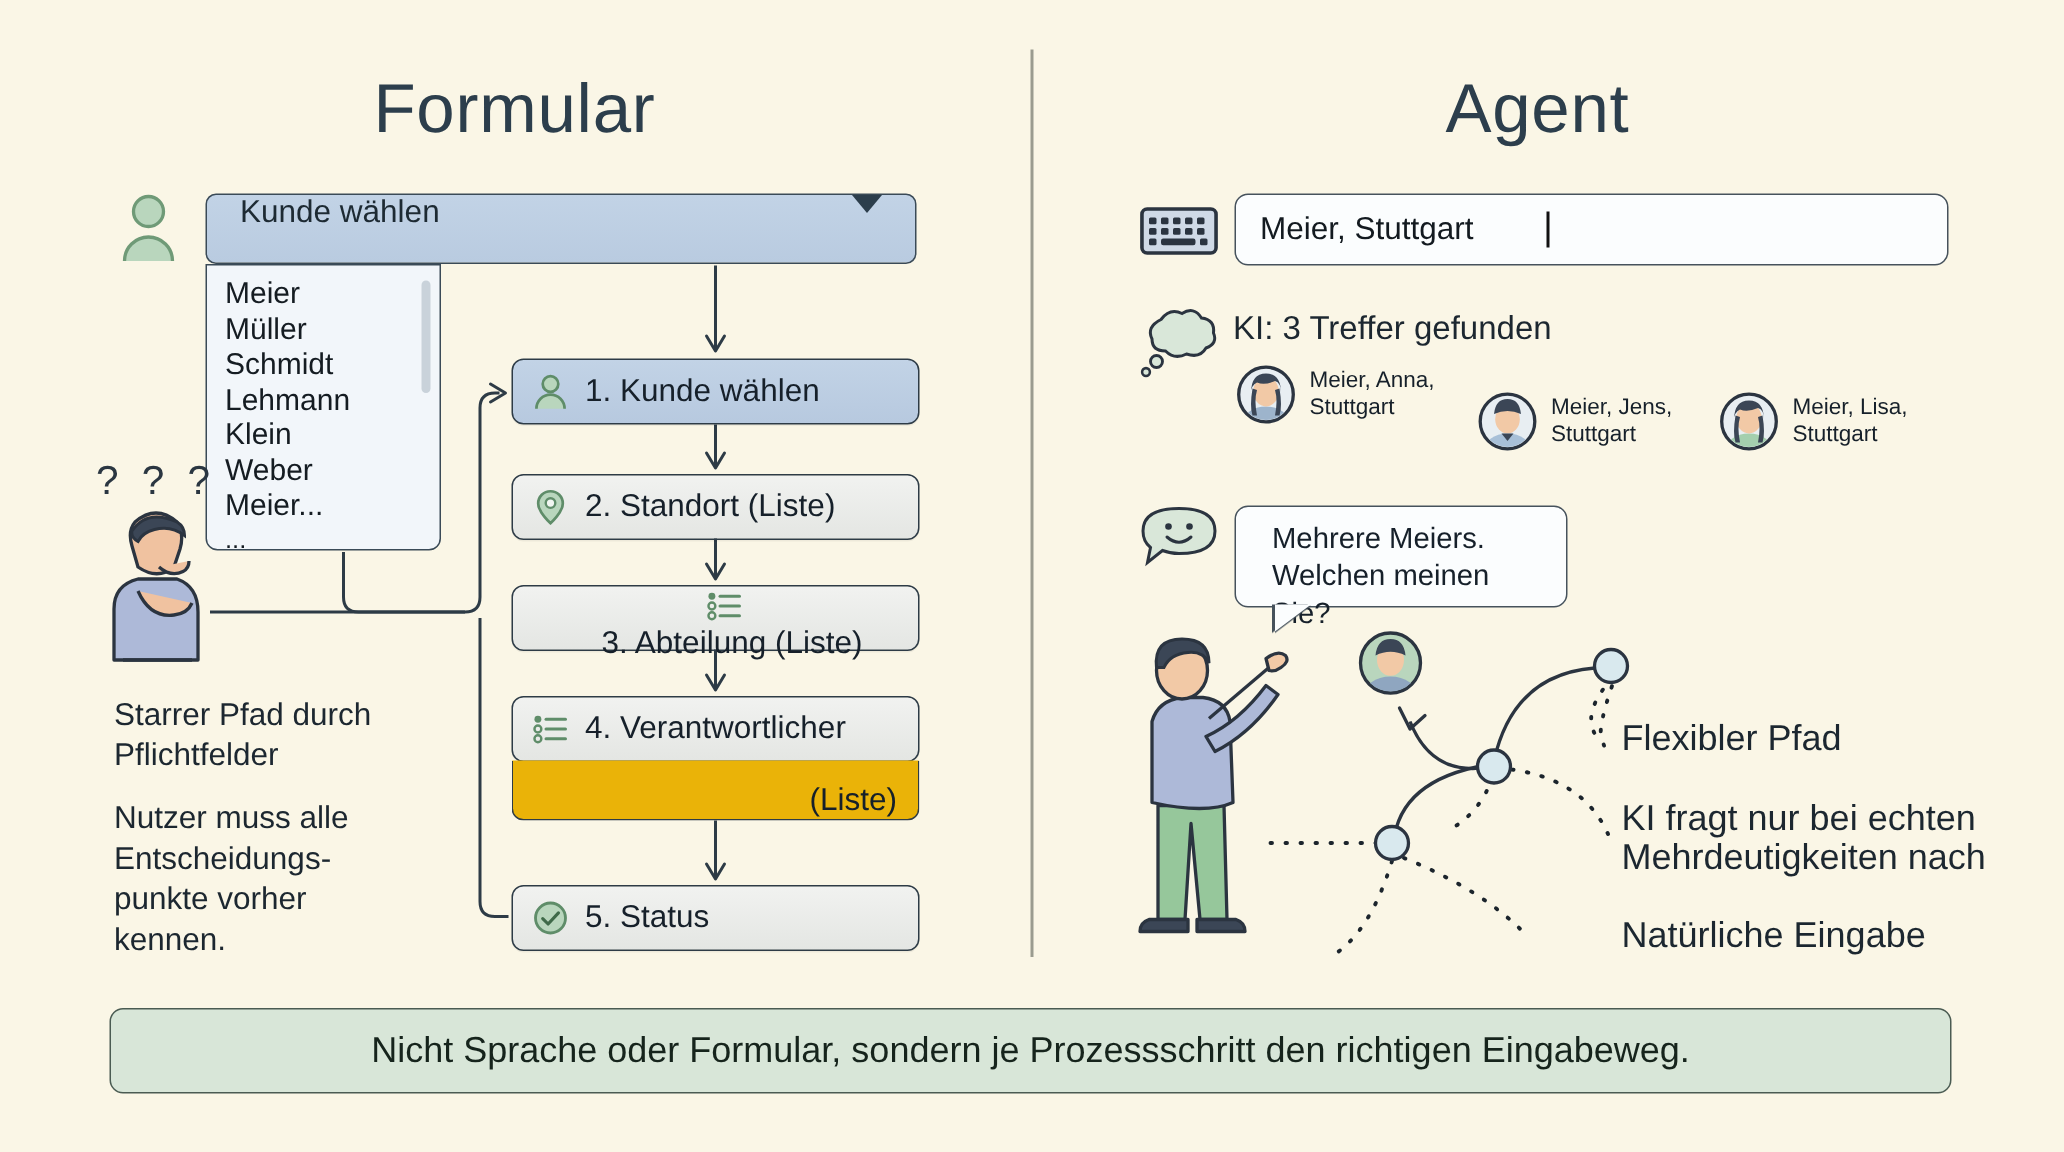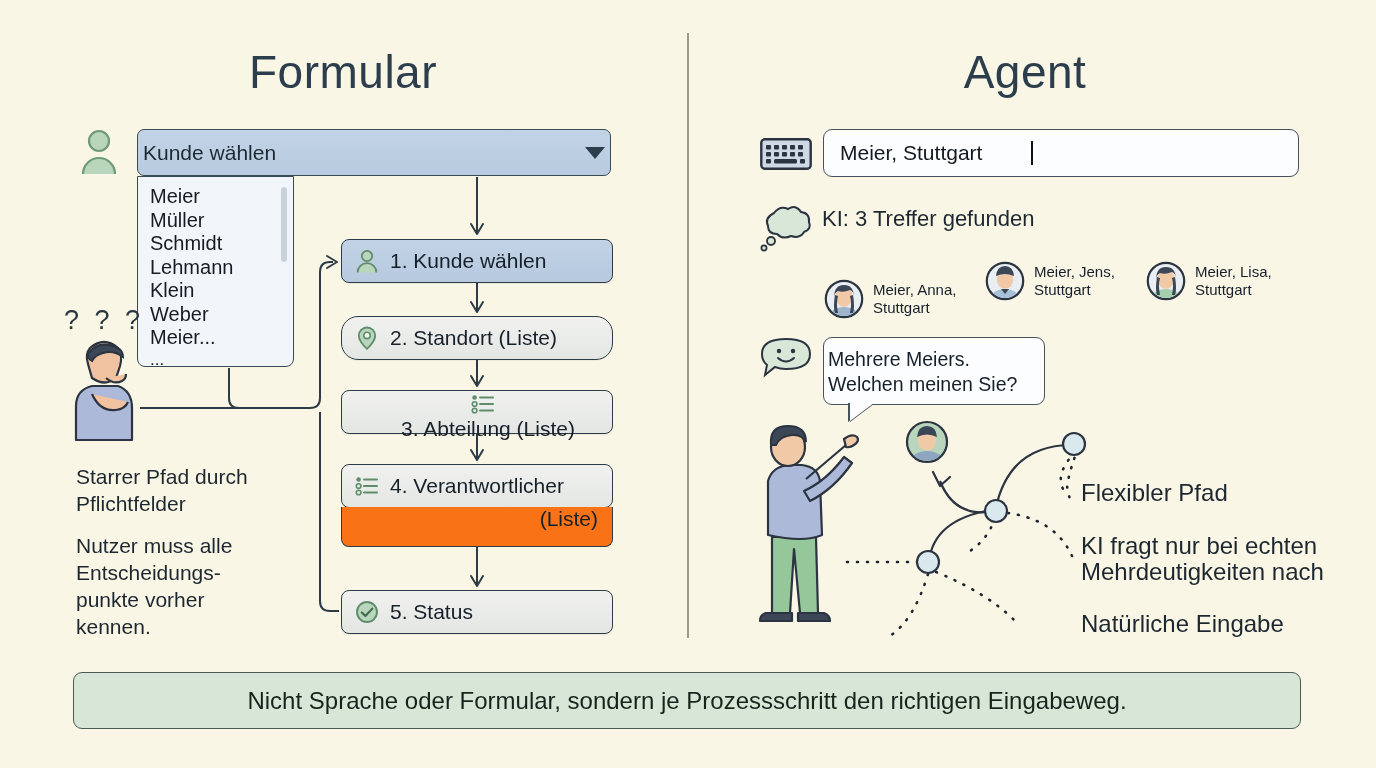--- a/index.html
+++ b/index.html
@@ -31,22 +31,22 @@
   }
 
   
   .select-head{
     position:absolute;
     left:137px;top:129px;width:474px;height:47px;
     background:linear-gradient(#c2d3e6,#b9cbe0);
     border:1.6px solid #3a4a57;
     border-radius:7px;
     box-sizing:border-box;
-    display:flex;align-items:center;
-    padding:0 5px;
+    display:flex;align-items:flex-start;
+    padding:0 22px;
     font-size:21px;color:#1d2a33;
   }
   .caret{
     margin-left:auto;
     width:0;height:0;
     border-left:10px solid transparent;
     border-right:10px solid transparent;
     border-top:12px solid #2c3e4c;
   }
   .select-list{
@@ -81,22 +81,22 @@
     background:linear-gradient(#c2d3e6,#b7c9df);
   }
   .step .txt{margin-left:10px;white-space:nowrap;}
   .step .ico{width:26px;height:26px;display:block;flex:0 0 26px;}
   .sub-row{
     position:absolute;left:341px;width:272px;height:40px;
     box-sizing:border-box;
     border:1.8px solid #2d3b46;
     border-top:none;
     border-radius:0 0 8px 8px;
-    background:#f97316;
-    display:flex;align-items:flex-start;justify-content:flex-end;
+    background:#eab308;
+    display:flex;align-items:flex-end;justify-content:flex-end;
     padding-right:14px;
     font-size:21px;color:#16202a;
   }
 
   
   .cap{
     position:absolute;
     font-size:21px;line-height:27px;color:#1c2730;
     white-space:pre-line;
   }
@@ -125,21 +125,21 @@
   .chip{position:absolute;display:flex;align-items:center;gap:9px;}
   .chip .nm{font-size:15px;line-height:18px;color:#16202a;white-space:pre-line;}
 
   
   .bubble{
     position:absolute;left:823px;top:337px;width:222px;height:68px;
     box-sizing:border-box;
     background:#fbfdfe;
     border:1.7px solid #46525c;
     border-radius:9px;
-    padding:9px 4px;
+    padding:9px 24px;
     font-size:19.5px;line-height:25px;color:#16202a;
     white-space:pre-line;
   }
   .bubble:after{
     content:"";position:absolute;left:26px;bottom:-17px;
     width:0;height:0;
     border-left:0 solid transparent;
     border-right:24px solid transparent;
     border-top:18px solid #fbfdfe;
     filter:drop-shadow(0 1.2px 0 #46525c) drop-shadow(-1.2px 0 0 #46525c);
@@ -224,21 +224,21 @@
   </svg>
 
   <div class="step active" style="top:239px;">
     <svg class="ico" viewBox="0 0 26 26">
       <circle cx="13" cy="8" r="5.2" fill="#b9d6bd" stroke="#5f8d69" stroke-width="1.8"></circle>
       <path d="M3.6 24.5 a9.4 9.4 0 0 1 18.8 0" fill="#b9d6bd" stroke="#5f8d69" stroke-width="1.8"></path>
     </svg>
     <span class="txt">1. Kunde wählen</span>
   </div>
 
-  <div class="step" style="top:316px;border-radius:17px;">
+  <div class="step" style="top:316px;">
     <svg class="ico" viewBox="0 0 26 26">
       <path d="M13 2.5 c-4.6 0-8.2 3.6-8.2 8.1 0 5.9 8.2 13.2 8.2 13.2 s8.2-7.3 8.2-13.2c0-4.5-3.6-8.1-8.2-8.1z" fill="#b9d6bd" stroke="#5f8d69" stroke-width="1.8"></path>
       <circle cx="13" cy="10.4" r="3.2" fill="#f1f6f1" stroke="#5f8d69" stroke-width="1.6"></circle>
     </svg>
     <span class="txt">2. Standort (Liste)</span>
   </div>
 
   <div class="step" style="top:390px;flex-direction:column;">
     <svg class="ico" viewBox="0 0 26 26">
       <g stroke="#5f8d69" stroke-width="2" stroke-linecap="round">
@@ -319,21 +319,21 @@
       <span class="caret-bar"></span>
   </div>
 
   <svg class="abs" style="left:758px;top:203px;" width="56" height="48" viewBox="0 0 56 48">
     <path d="M16 10 q6 -8 14 -4 q8 -5 13 3 q9 1 8 10 q3 7 -5 10 q-4 7 -13 4 q-8 4 -14 -2 q-9 0 -9 -8 q-4 -8 6 -13z" fill="#d9e7d9" stroke="#2b3440" stroke-width="2"></path>
     <circle cx="13" cy="38" r="4" fill="#d9e7d9" stroke="#2b3440" stroke-width="1.9"></circle>
     <circle cx="6" cy="45" r="2.6" fill="#d9e7d9" stroke="#2b3440" stroke-width="1.7"></circle>
   </svg>
   <div class="ki-line">KI: 3 Treffer gefunden</div>
 
-  <div class="chip" style="left:824px;top:279px;">
+  <div class="chip" style="left:824px;top:243px;">
     <svg width="40" height="40" viewBox="0 0 40 40">
       <circle cx="20" cy="20" r="18.2" fill="#e8eef2" stroke="#2b3440" stroke-width="2.2"></circle>
       <clipPath id="cA">
           <circle cx="20" cy="20" r="17"></circle>
         </clipPath>
       <g clip-path="url(#cA)">
         <path d="M4 40 a16 12 0 0 1 32 0z" fill="#9db4cc"></path>
         <ellipse cx="20" cy="18" rx="8.5" ry="10" fill="#f2c9a6"></ellipse>
         <path d="M10 19 q0 -13 10 -13 q10 0 10 13 q0 -7 -4 -8 q-7 3 -12 1 q-4 2 -4 7z" fill="#3b4656"></path>
         <path d="M11 16 q-2 12 0 18 l3 0 q-2 -10 0 -17z" fill="#3b4656"></path>

